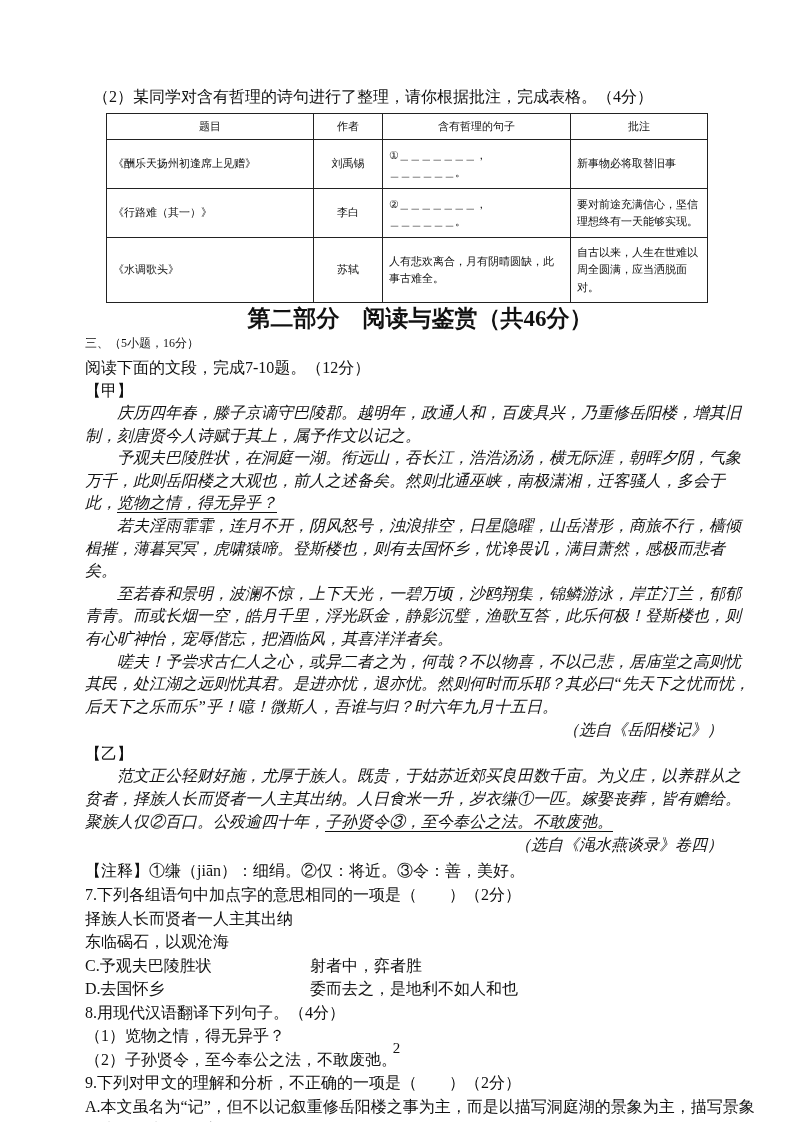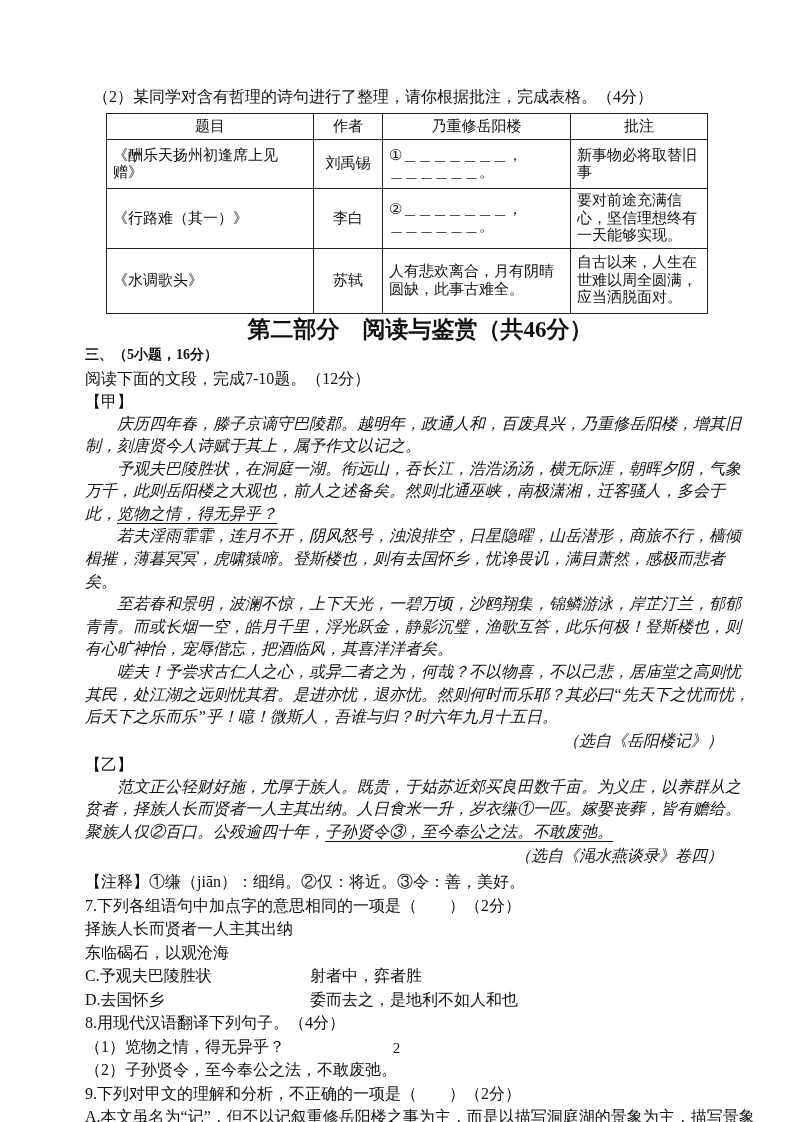--- a/index.html
+++ b/index.html
@@ -15,21 +15,21 @@
     overflow:hidden;
   }
   .content{padding:86px 38px 0 85px;}
   .intro-line{margin:0 0 4px 8px;}
 
   
   table.phil{
     border-collapse:collapse;
     margin-left:21px;
     width:601px;
-    font-size:15px;
+    font-size:11px;
     line-height:17.5px;
     table-layout:fixed;
   }
   table.phil th,table.phil td{
     border:1.2px solid #222;
     padding:3px 6px;
     vertical-align:middle;
     font-weight:normal;
   }
   table.phil th{text-align:center;padding:4px 2px;}
@@ -40,21 +40,21 @@
   td.author{text-align:center;}
   td.sent .l2{display:block;}
   tr.r1 td,tr.r2 td{height:42px;}
   tr.r3 td{height:58px;}
 
   
   .part-title{
     text-align:center;font-weight:bold;font-size:23px;
     margin-top:4px;line-height:24px;
   }
-  .sub-title{font-weight:bold;font-size:14px;line-height:25px;}
+  .sub-title{font-weight:normal;font-size:12px;line-height:25px;}
   .instruction{line-height:23px;}
 
   
   .passage-label{line-height:23px;}
   .classical{font-style:italic;line-height:22.6px;}
   .classical p{margin:0;text-indent:2em;}
   .classical .u{text-decoration:underline;text-underline-offset:4px;}
   .source{text-align:right;font-style:italic;padding-right:32px;line-height:24px;}
   .notes-line{line-height:24px;margin-top:2px;}
 
@@ -83,21 +83,21 @@
       <colgroup>
         <col class="c-title">
           <col class="c-author">
           <col class="c-sent">
           <col class="c-note">
       </colgroup>
       <tbody>
           <tr>
         <th>题目</th>
         <th>作者</th>
-        <th>乃重修岳阳楼</th>
+        <th>含有哲理的句子</th>
         <th>批注</th>
       </tr>
       <tr class="r1">
         <td>《酬乐天扬州初逢席上见赠》</td>
         <td class="author">刘禹锡</td>
         <td class="sent"><span class="l1">①＿＿＿＿＿＿＿，</span><span class="l2">＿＿＿＿＿＿。</span></td>
         <td>新事物必将取替旧事</td>
       </tr>
       <tr class="r2">
         <td>《行路难（其一）》</td>

